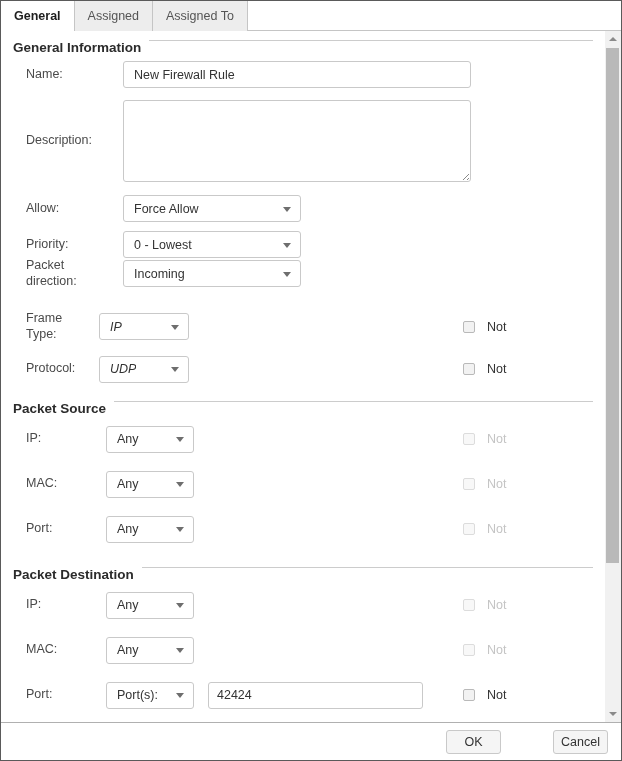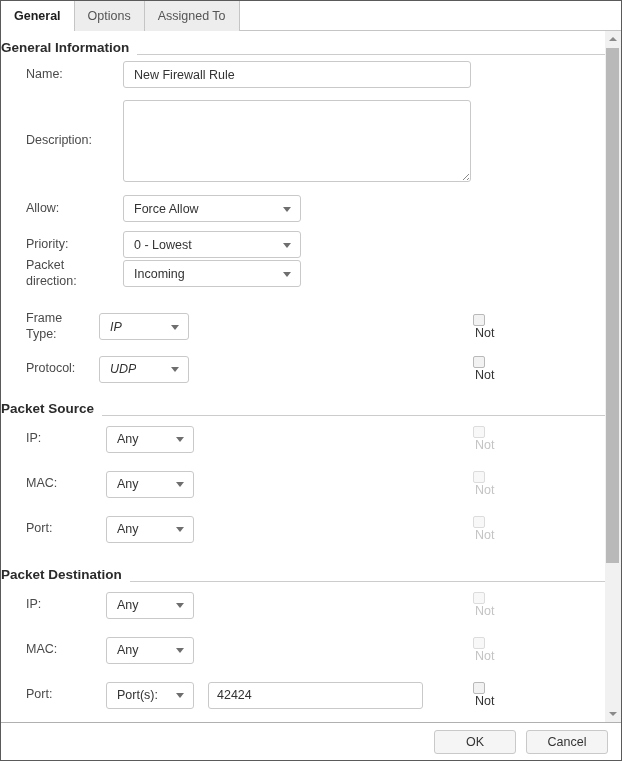--- a/index.html
+++ b/index.html
@@ -44,22 +44,22 @@
   
   .content {
     flex:1 1 auto;
     position:relative;
     padding-right:16px;
     overflow:hidden;
     background:#fff;
   }
 
   .sec-head {
-    display:flex; align-items:flex-end; gap:8px;
-    margin:0 0;
+    display:flex; align-items:flex-start; gap:8px;
+    margin:0 12px;
   }
   .sec-head .htxt { font-size:13.5px; font-weight:bold; color:#2b2b2b; white-space:nowrap; }
   .sec-head .rule { flex:1; height:1px; background:#ccc; }
   .sh-1 { padding:9px 0 6px; }
   .sh-2 { padding:18px 0 10px; }
   .sh-3 { padding:24px 0 10px; }
 
   .row {
     display:flex; align-items:center;
     padding-left:25px;
@@ -119,21 +119,21 @@
     border-left:4px solid transparent;
     border-right:4px solid transparent;
     border-top:5px solid #6e6e6e;
   }
   .w178 { width:178px; }
   .w90  { width:90px;font-style:italic;  }
   .w88  { width:88px;  }
 
   .not-wrap {
     position:absolute; left:462px; top:50%; transform:translateY(-50%);
-    display:flex; align-items:center;flex-direction:column;
+    display:flex; align-items:center;
   }
   .cb {
     appearance:none; -webkit-appearance:none;
     width:12px; height:12px; margin:0;
     border:1px solid #b9b9b9; border-radius:2px;
     background:#f2f2f2;
   }
   .cb:disabled { border-color:#dcdcdc; background:#f8f8f8; }
   .not-lbl { margin-left:12px; font-size:12.5px; color:#333; }
   .not-wrap.disabled .not-lbl { color:#c4c4c4; }
@@ -168,39 +168,40 @@
 
   
   .footer {
     flex:0 0 38px;
     border-top:1px solid #b0b0b0;
     background:#fff;
     display:flex; align-items:center; justify-content:flex-end;
     gap:10px; padding-right:13px;
   }
   .btn {
-    width:82px; height:24px;
+    width:55px; height:24px;
     background:#f5f5f5;
     border:1px solid #c9c9c9; border-radius:3px;
     font-family:"Liberation Sans", sans-serif;
     font-size:12.5px; color:#333;
     cursor:default;
+    margin-left:42px;
   }
 </style>
 </head>
 <body>
 
 <div class="dialog">
 
   <div class="tabbar">
     <div class="tab active">
       <span>General</span>
     </div>
     <div class="tab">
-      <span>Options</span>
+      <span>Assigned</span>
     </div>
     <div class="tab">
       <span>Assigned To</span>
     </div>
   </div>
 
   <div class="content">
 
     <div class="sec-head sh-1">
       <span class="htxt">General Information</span>

